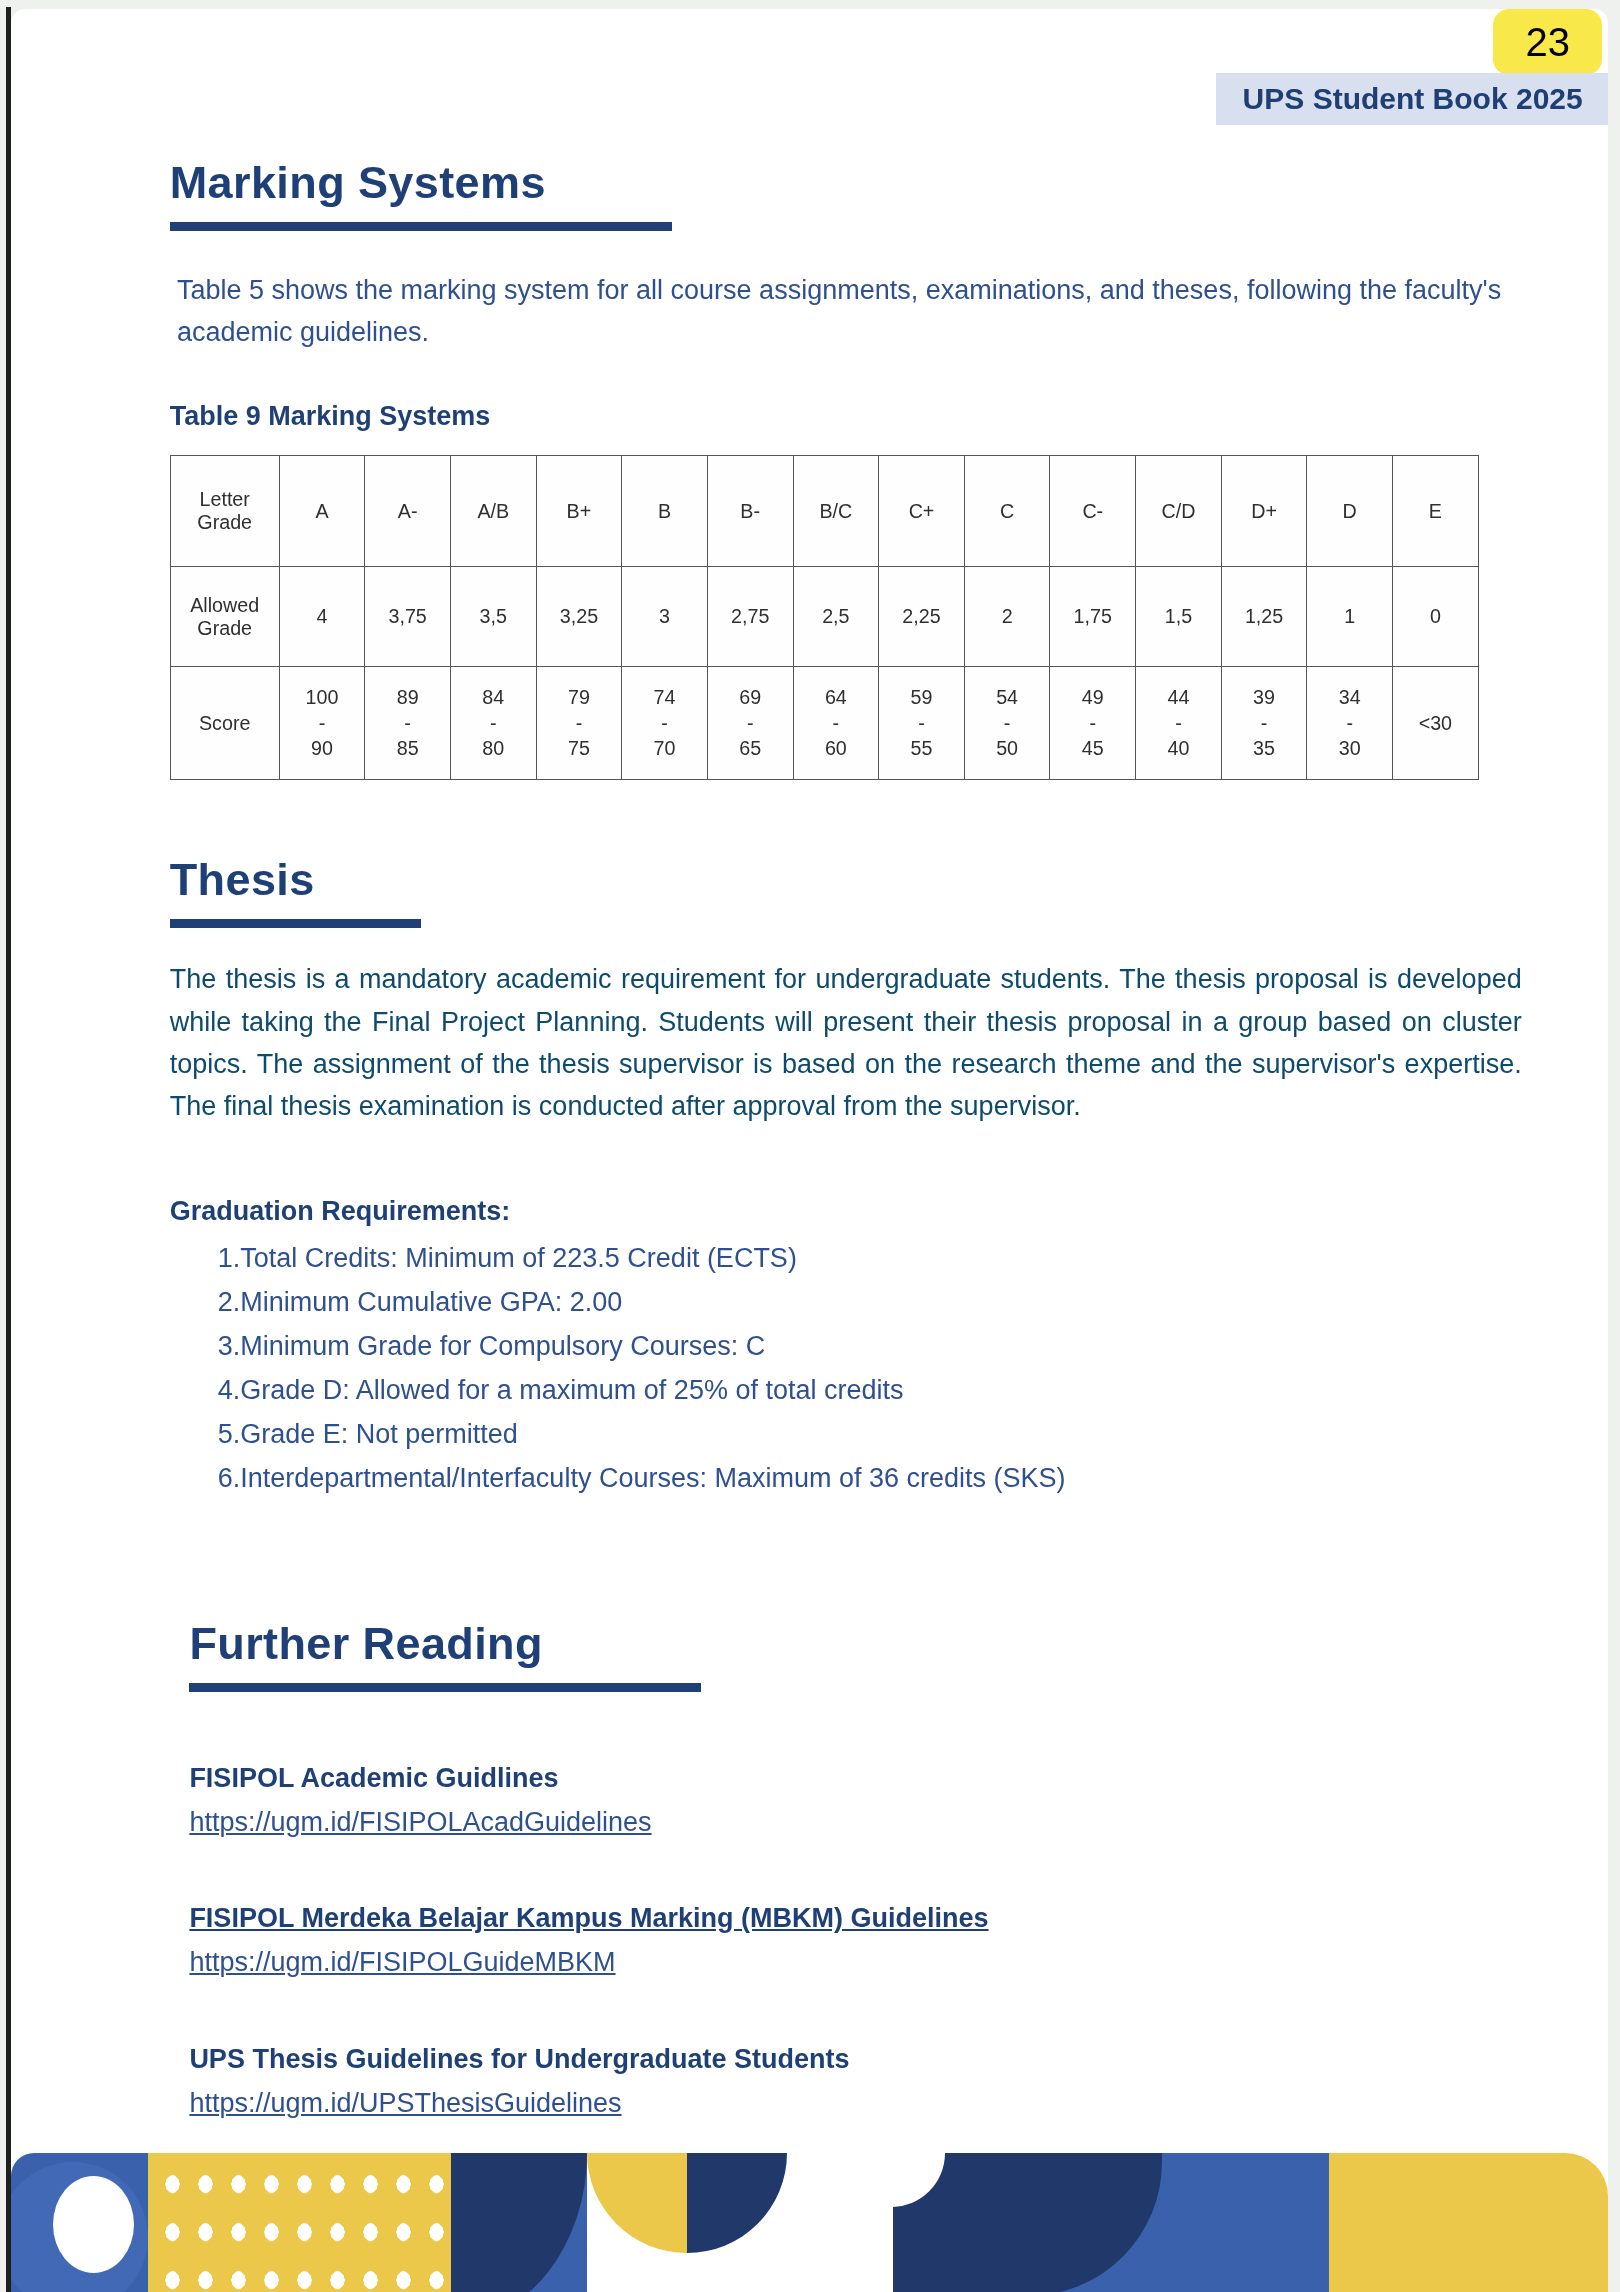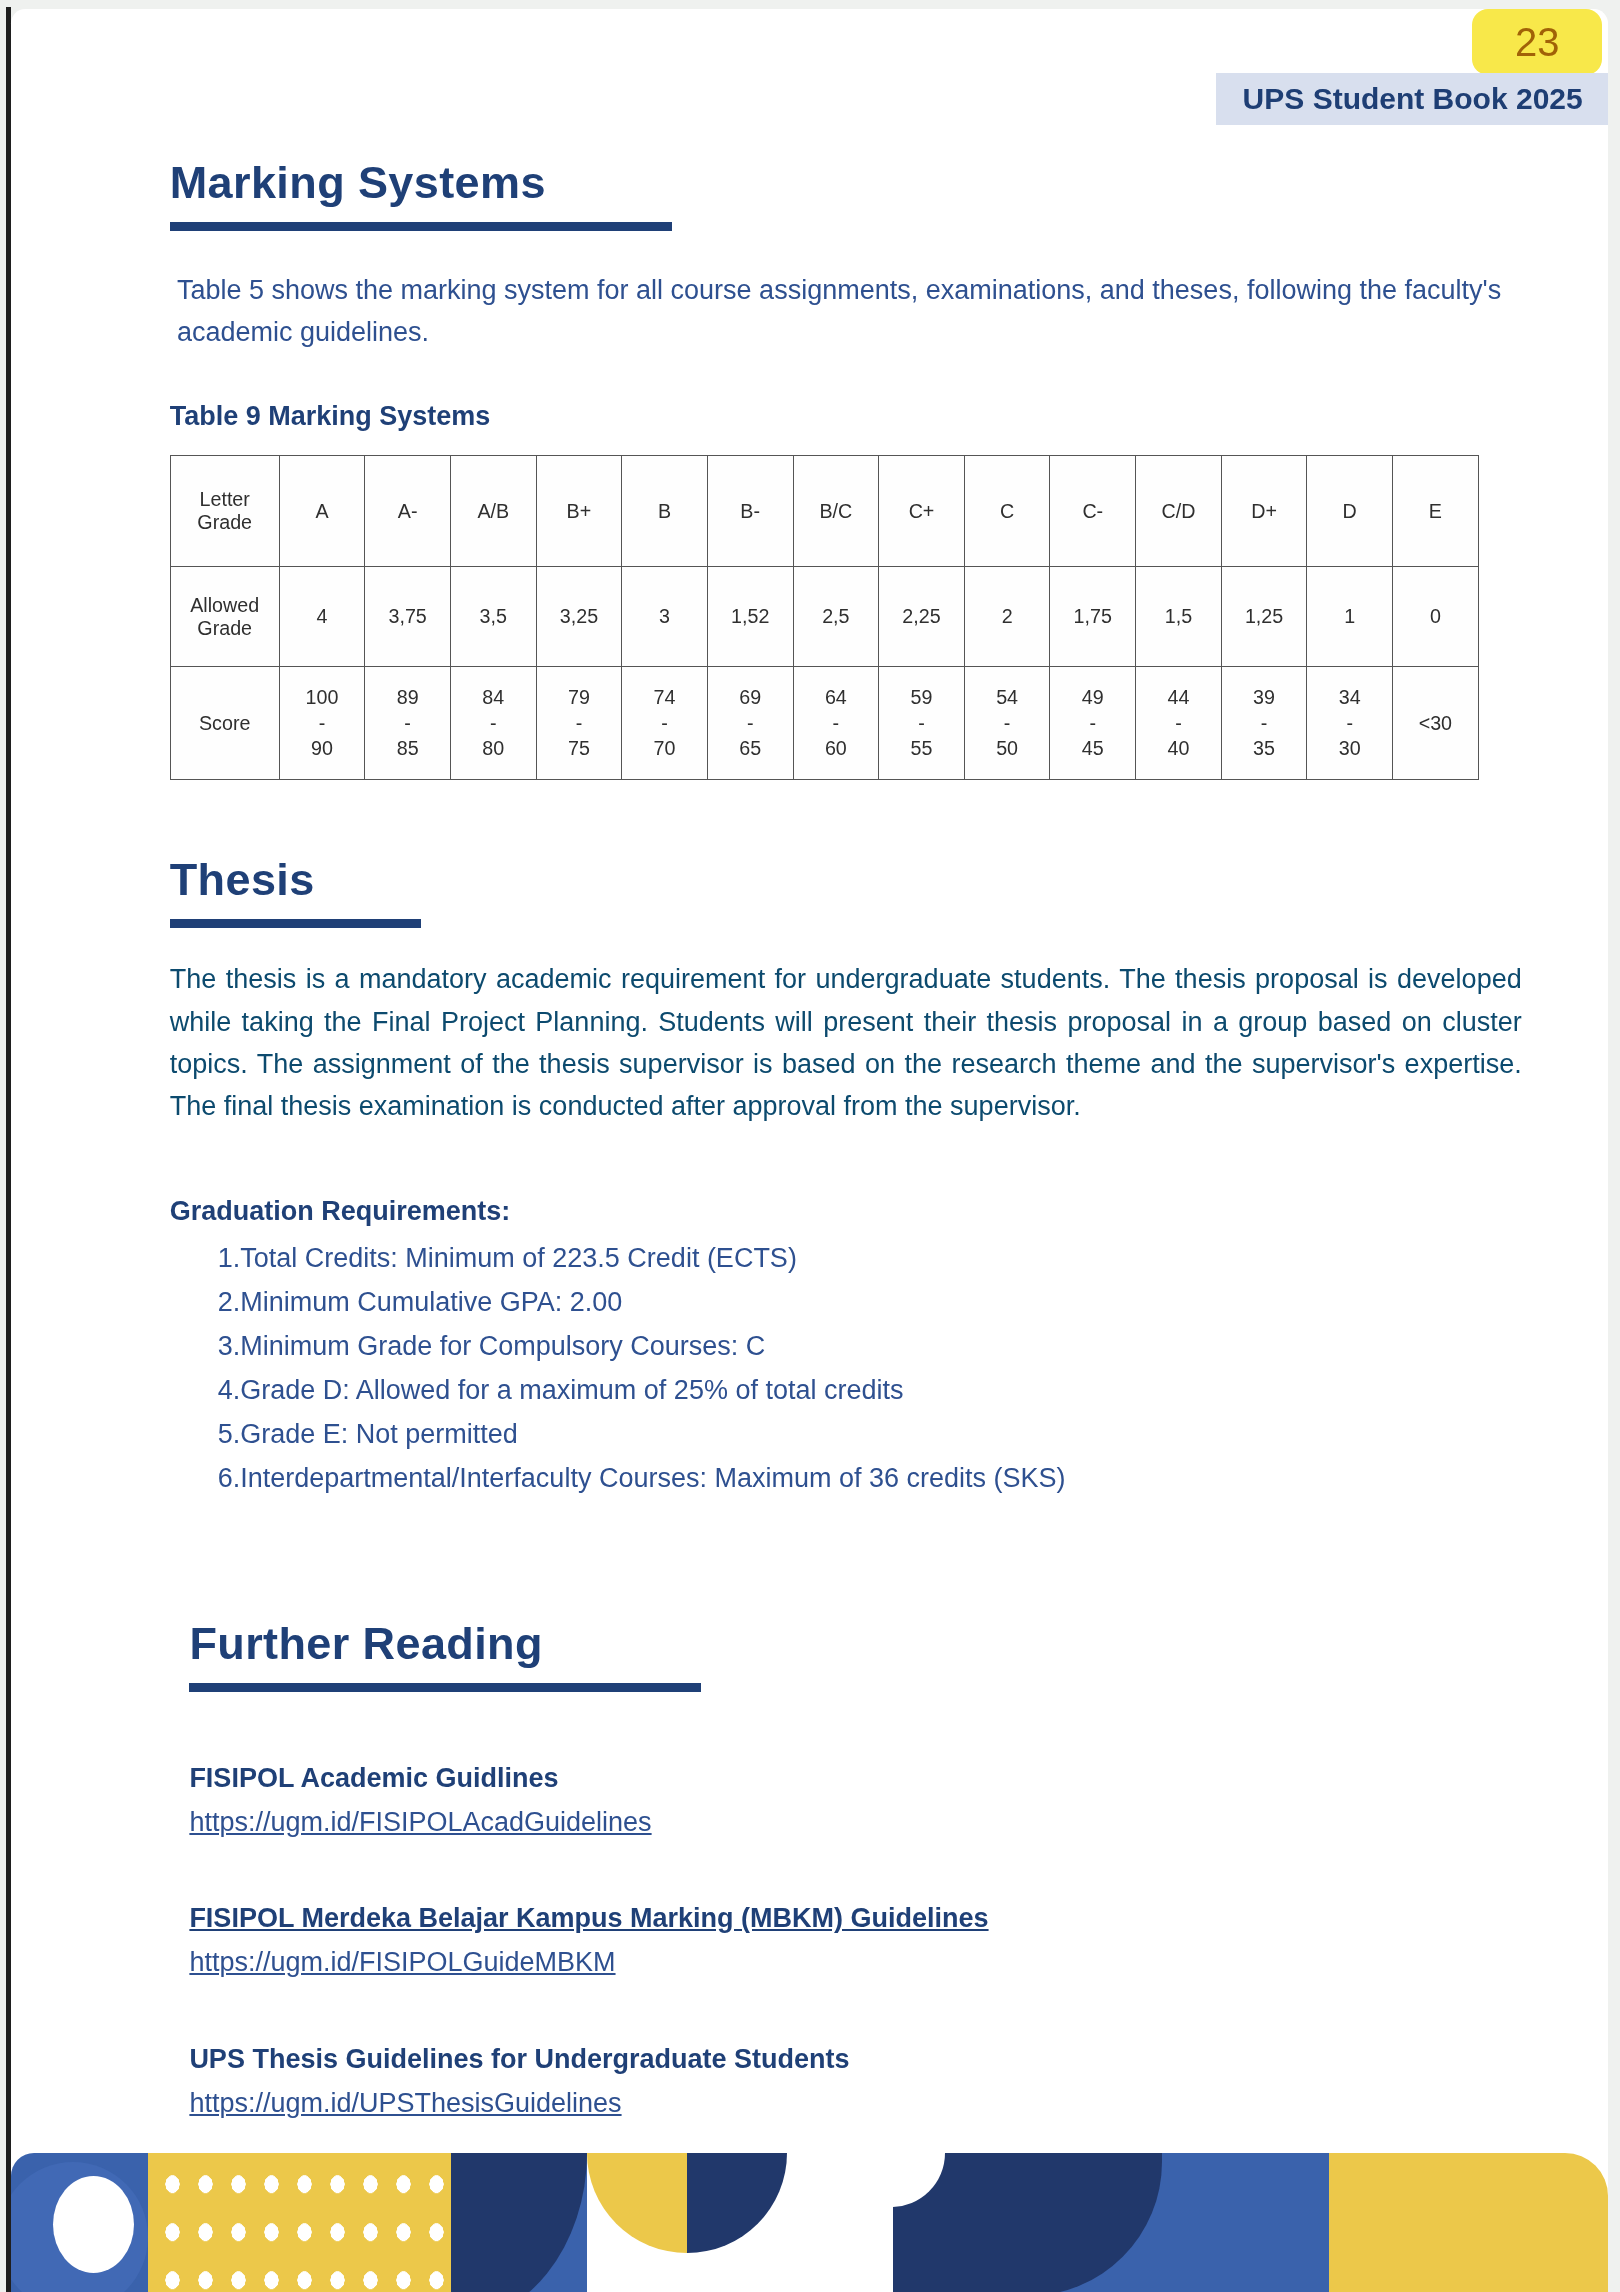--- a/index.html
+++ b/index.html
@@ -9,24 +9,24 @@
     font-family:"Liberation Sans",sans-serif;
     -webkit-font-smoothing:antialiased;
   }
   .spine{position:absolute;left:6.3px;top:7.2px;bottom:0;width:4.5px;background:#1f1f1f;}
   .page{
     position:absolute;left:10.7px;top:9px;width:1597px;bottom:0;
     background:#ffffff;border-radius:14.3px 14.3px 0 0;overflow:hidden;
   }
   
   .badge-23{
-    position:absolute;top:0px;right:5.4px;width:130px;height:66px;
+    position:absolute;top:0px;right:5.4px;width:109px;height:66px;
     background:#f8e84a;border-radius:0 0 16px 16px;border-radius:16px;
     display:flex;align-items:center;justify-content:center;
-    font-size:40px;color:#a16207;font-weight:500;
+    font-size:40px;color:#000000;font-weight:500;
   }
   .book-pill{
     position:absolute;top:64px;right:0px;height:52px;
     background:#d8dfee;border-radius:0;
     display:flex;align-items:center;padding:0 25px 0 27px;
     font-size:30px;font-weight:700;color:#1e3e74;
   }
   
   .content{position:relative;padding:149px 86px 0 159px;}
   .h1{
@@ -152,21 +152,21 @@
               <td>D</td>
               <td>E</td>
             </tr>
             <tr class="r-weight">
               <td>Allowed Grade</td>
               <td>4</td>
               <td>3,75</td>
               <td>3,5</td>
               <td>3,25</td>
               <td>3</td>
-              <td>1,52</td>
+              <td>2,75</td>
               <td>2,5</td>
               <td>2,25</td>
               <td>2</td>
               <td>1,75</td>
               <td>1,5</td>
               <td>1,25</td>
               <td>1</td>
               <td>0</td>
             </tr>
             <tr class="r-score">

